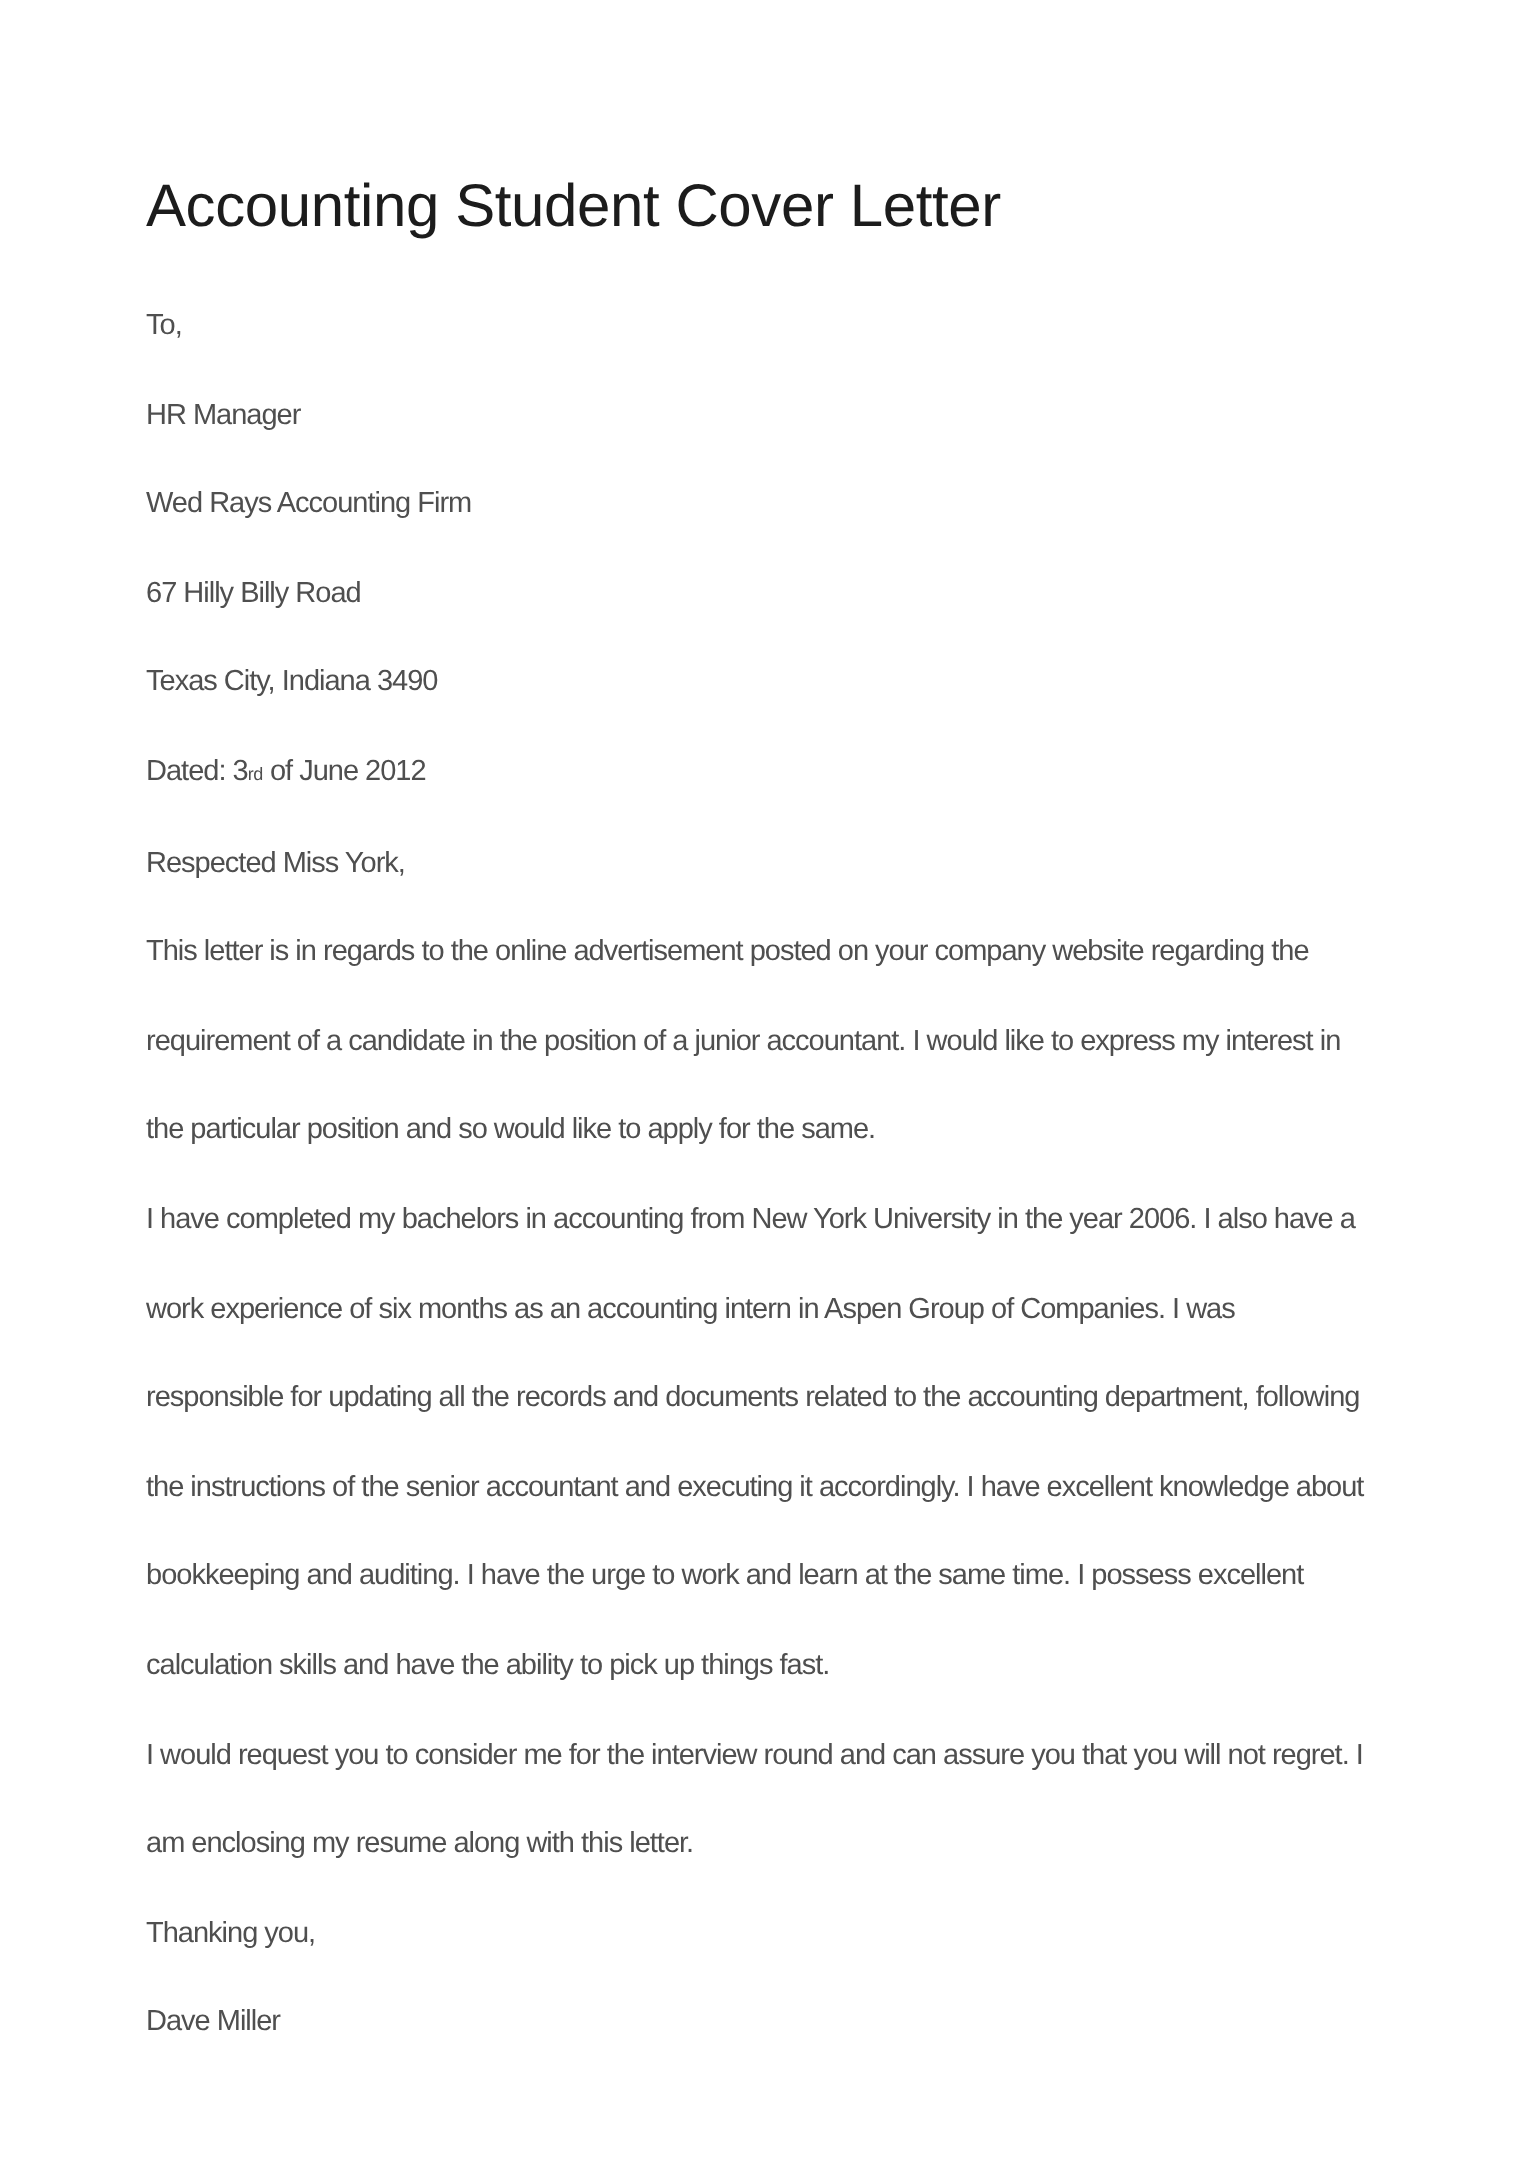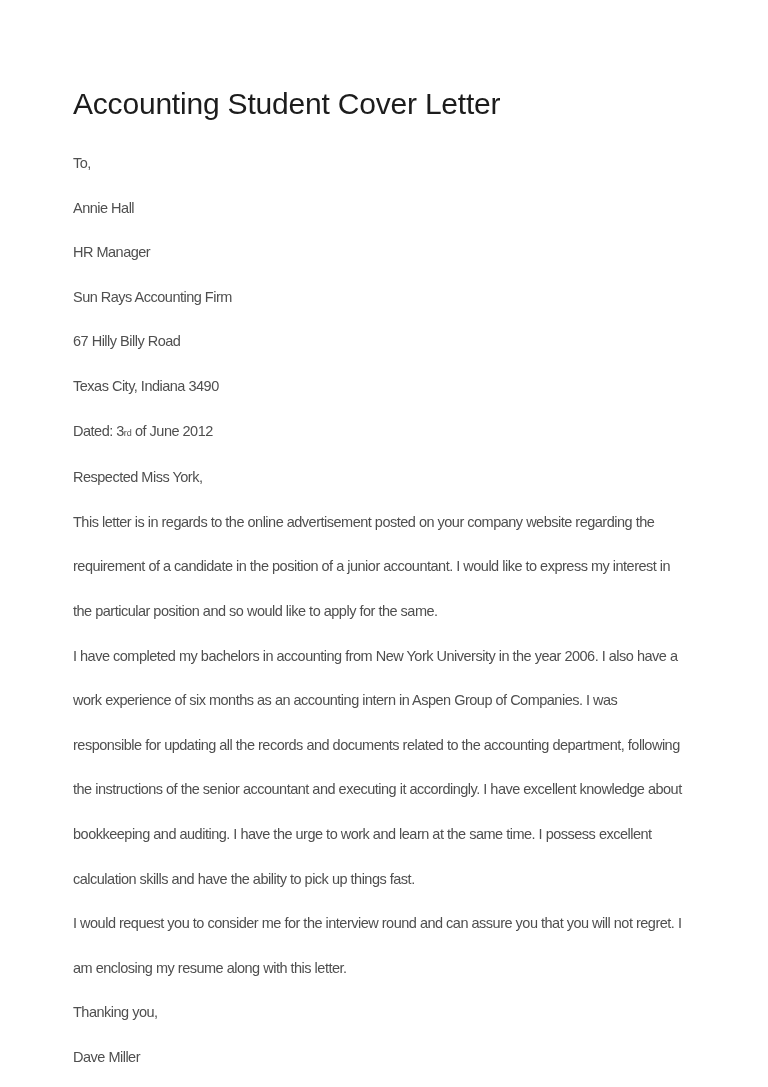--- a/index.html
+++ b/index.html
@@ -45,23 +45,22 @@
   }
 </style>
 </head>
 <body>
 
 <div class="page">
   <div class="content">
     <h1 class="doc-title">Accounting Student Cover Letter</h1>
     <div class="letter-body" id="letter-body">
         <div class="line">To,</div>
-        <div class="line">Annie Hall</div>
         <div class="line">HR Manager</div>
-        <div class="line">Sun Rays Accounting Firm</div>
+        <div class="line">Wed Rays Accounting Firm</div>
         <div class="line">67 Hilly Billy Road</div>
         <div class="line">Texas City, Indiana 3490</div>
         <div class="line"><span>Dated: 3</span><span class="ordinal">rd</span><span> of June 2012</span></div>
         <div class="line">Respected Miss York,</div>
         <div class="line">This letter is in regards to the online advertisement posted on your company website regarding the</div>
         <div class="line">requirement of a candidate in the position of a junior accountant. I would like to express my interest in</div>
         <div class="line">the particular position and so would like to apply for the same.</div>
         <div class="line">I have completed my bachelors in accounting from New York University in the year 2006. I also have a</div>
         <div class="line">work experience of six months as an accounting intern in Aspen Group of Companies. I was</div>
         <div class="line">responsible for updating all the records and documents related to the accounting department, following</div>

